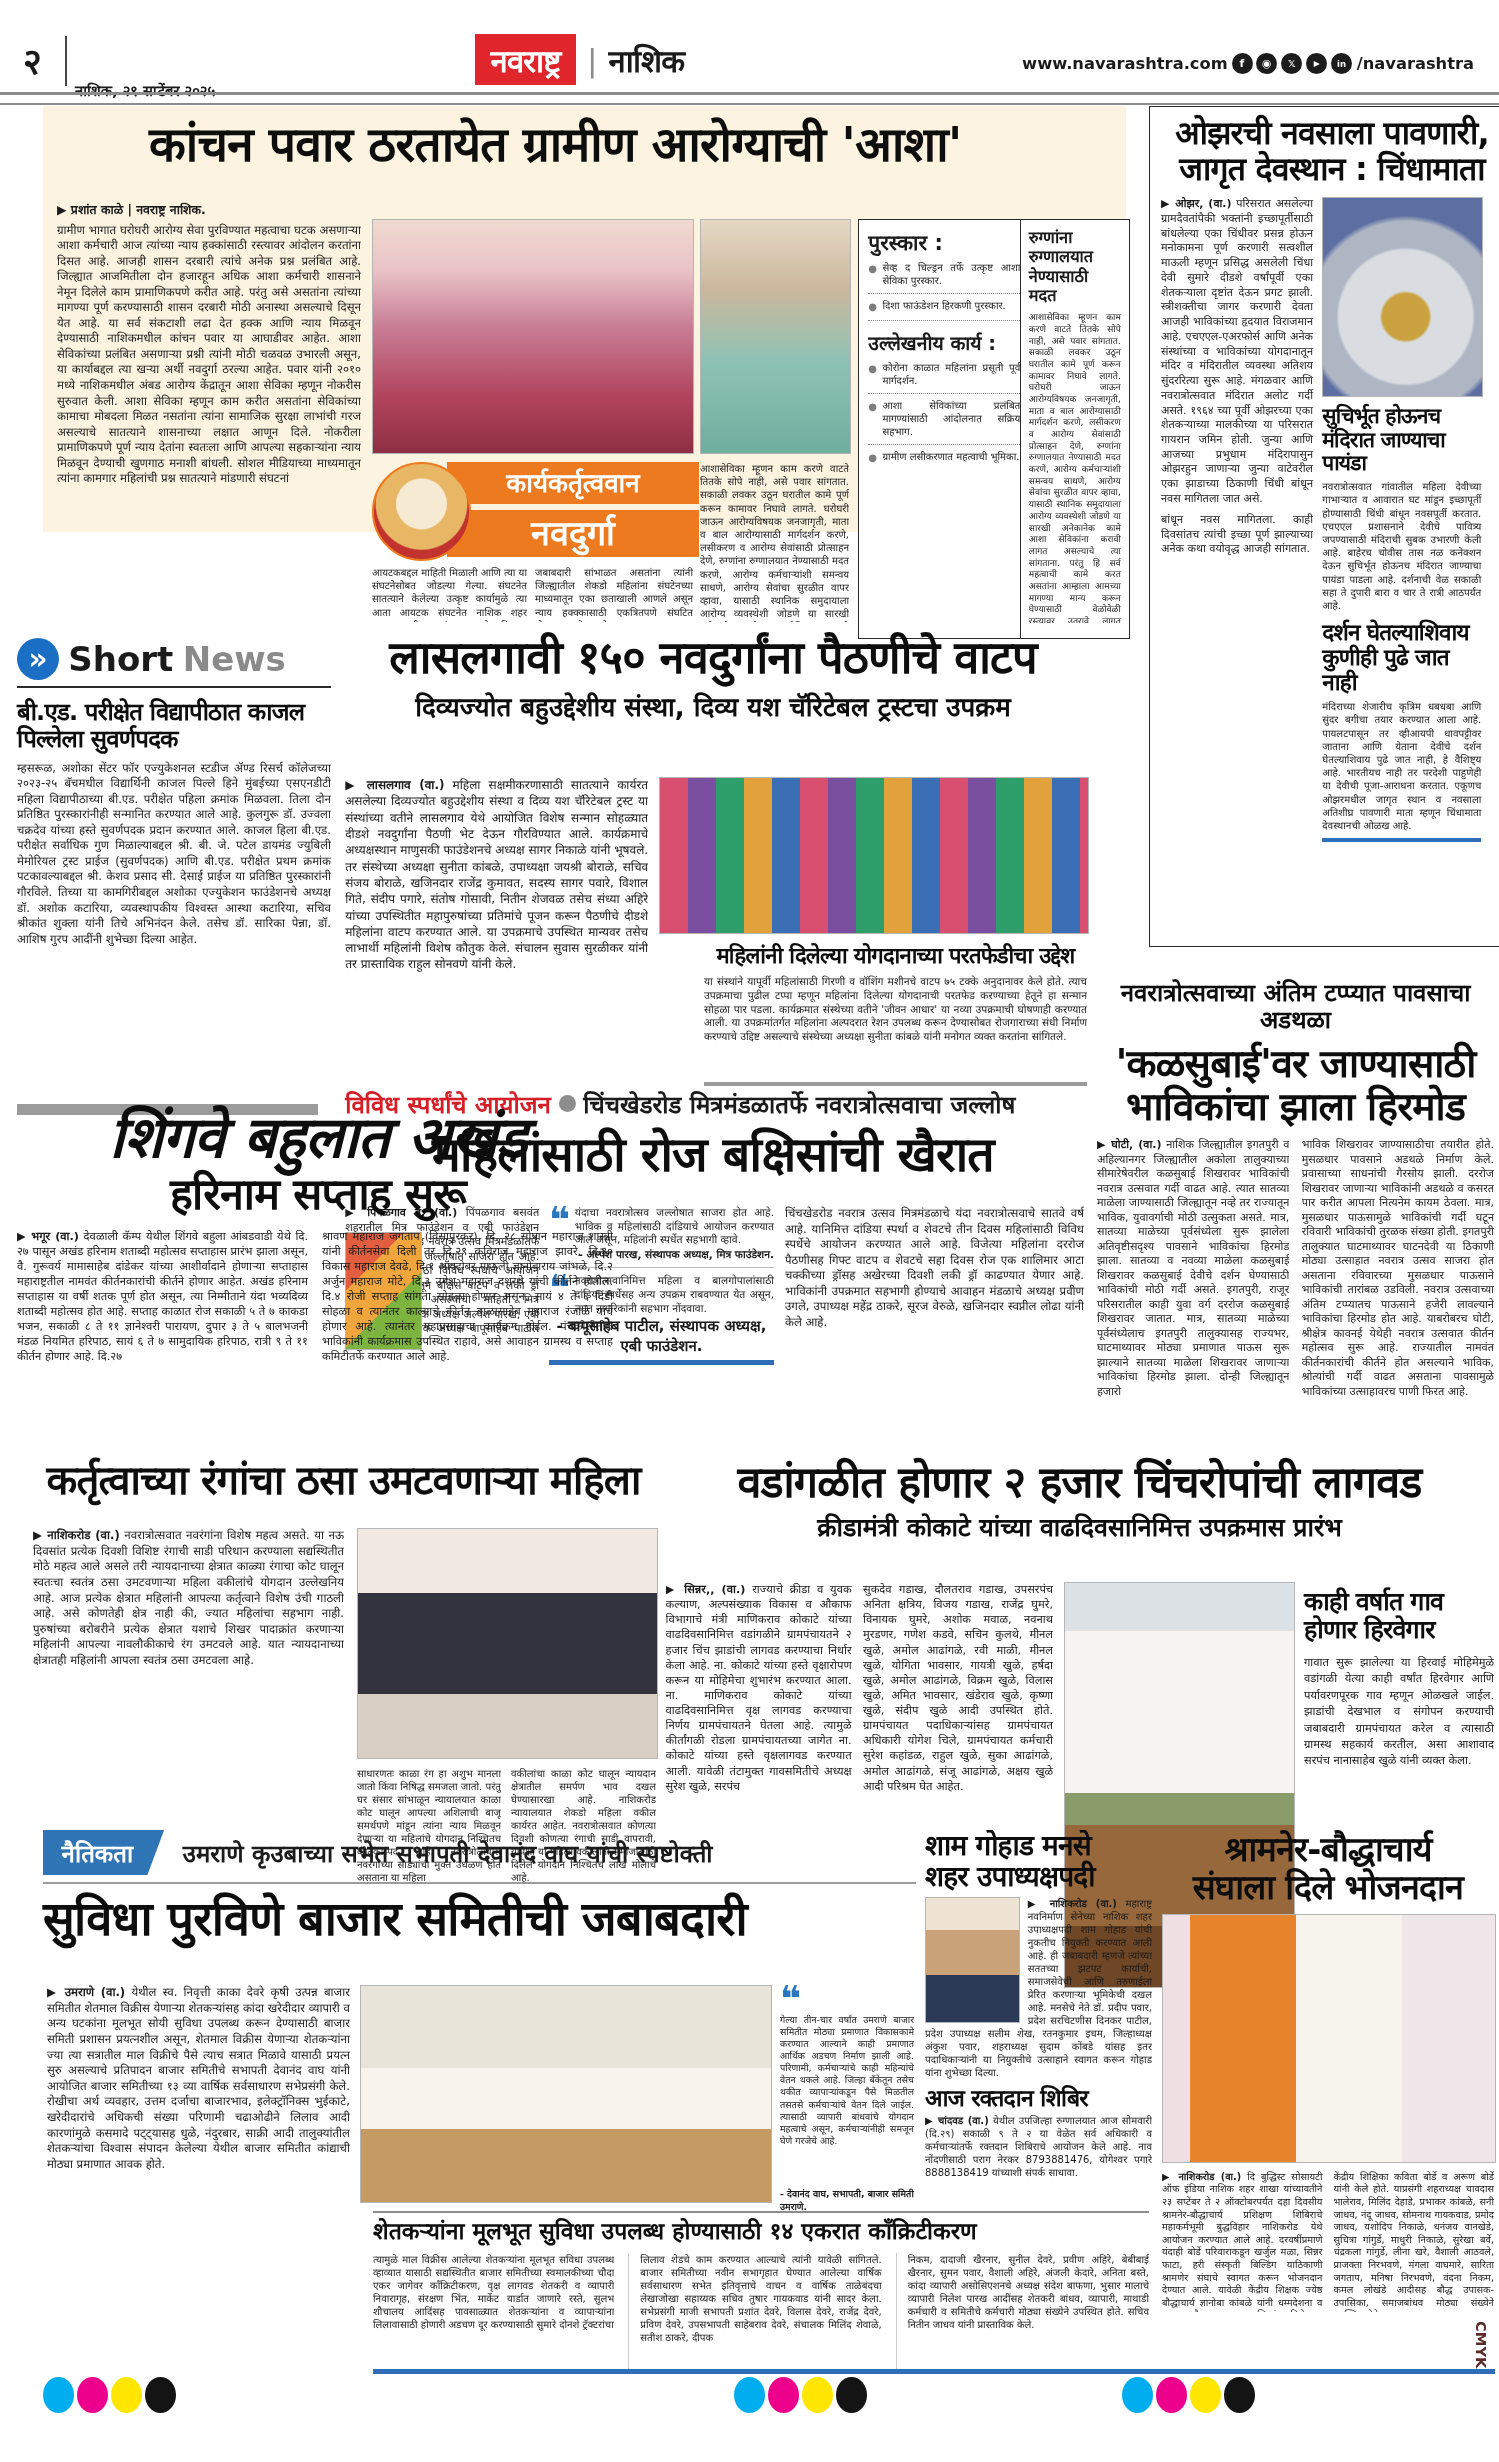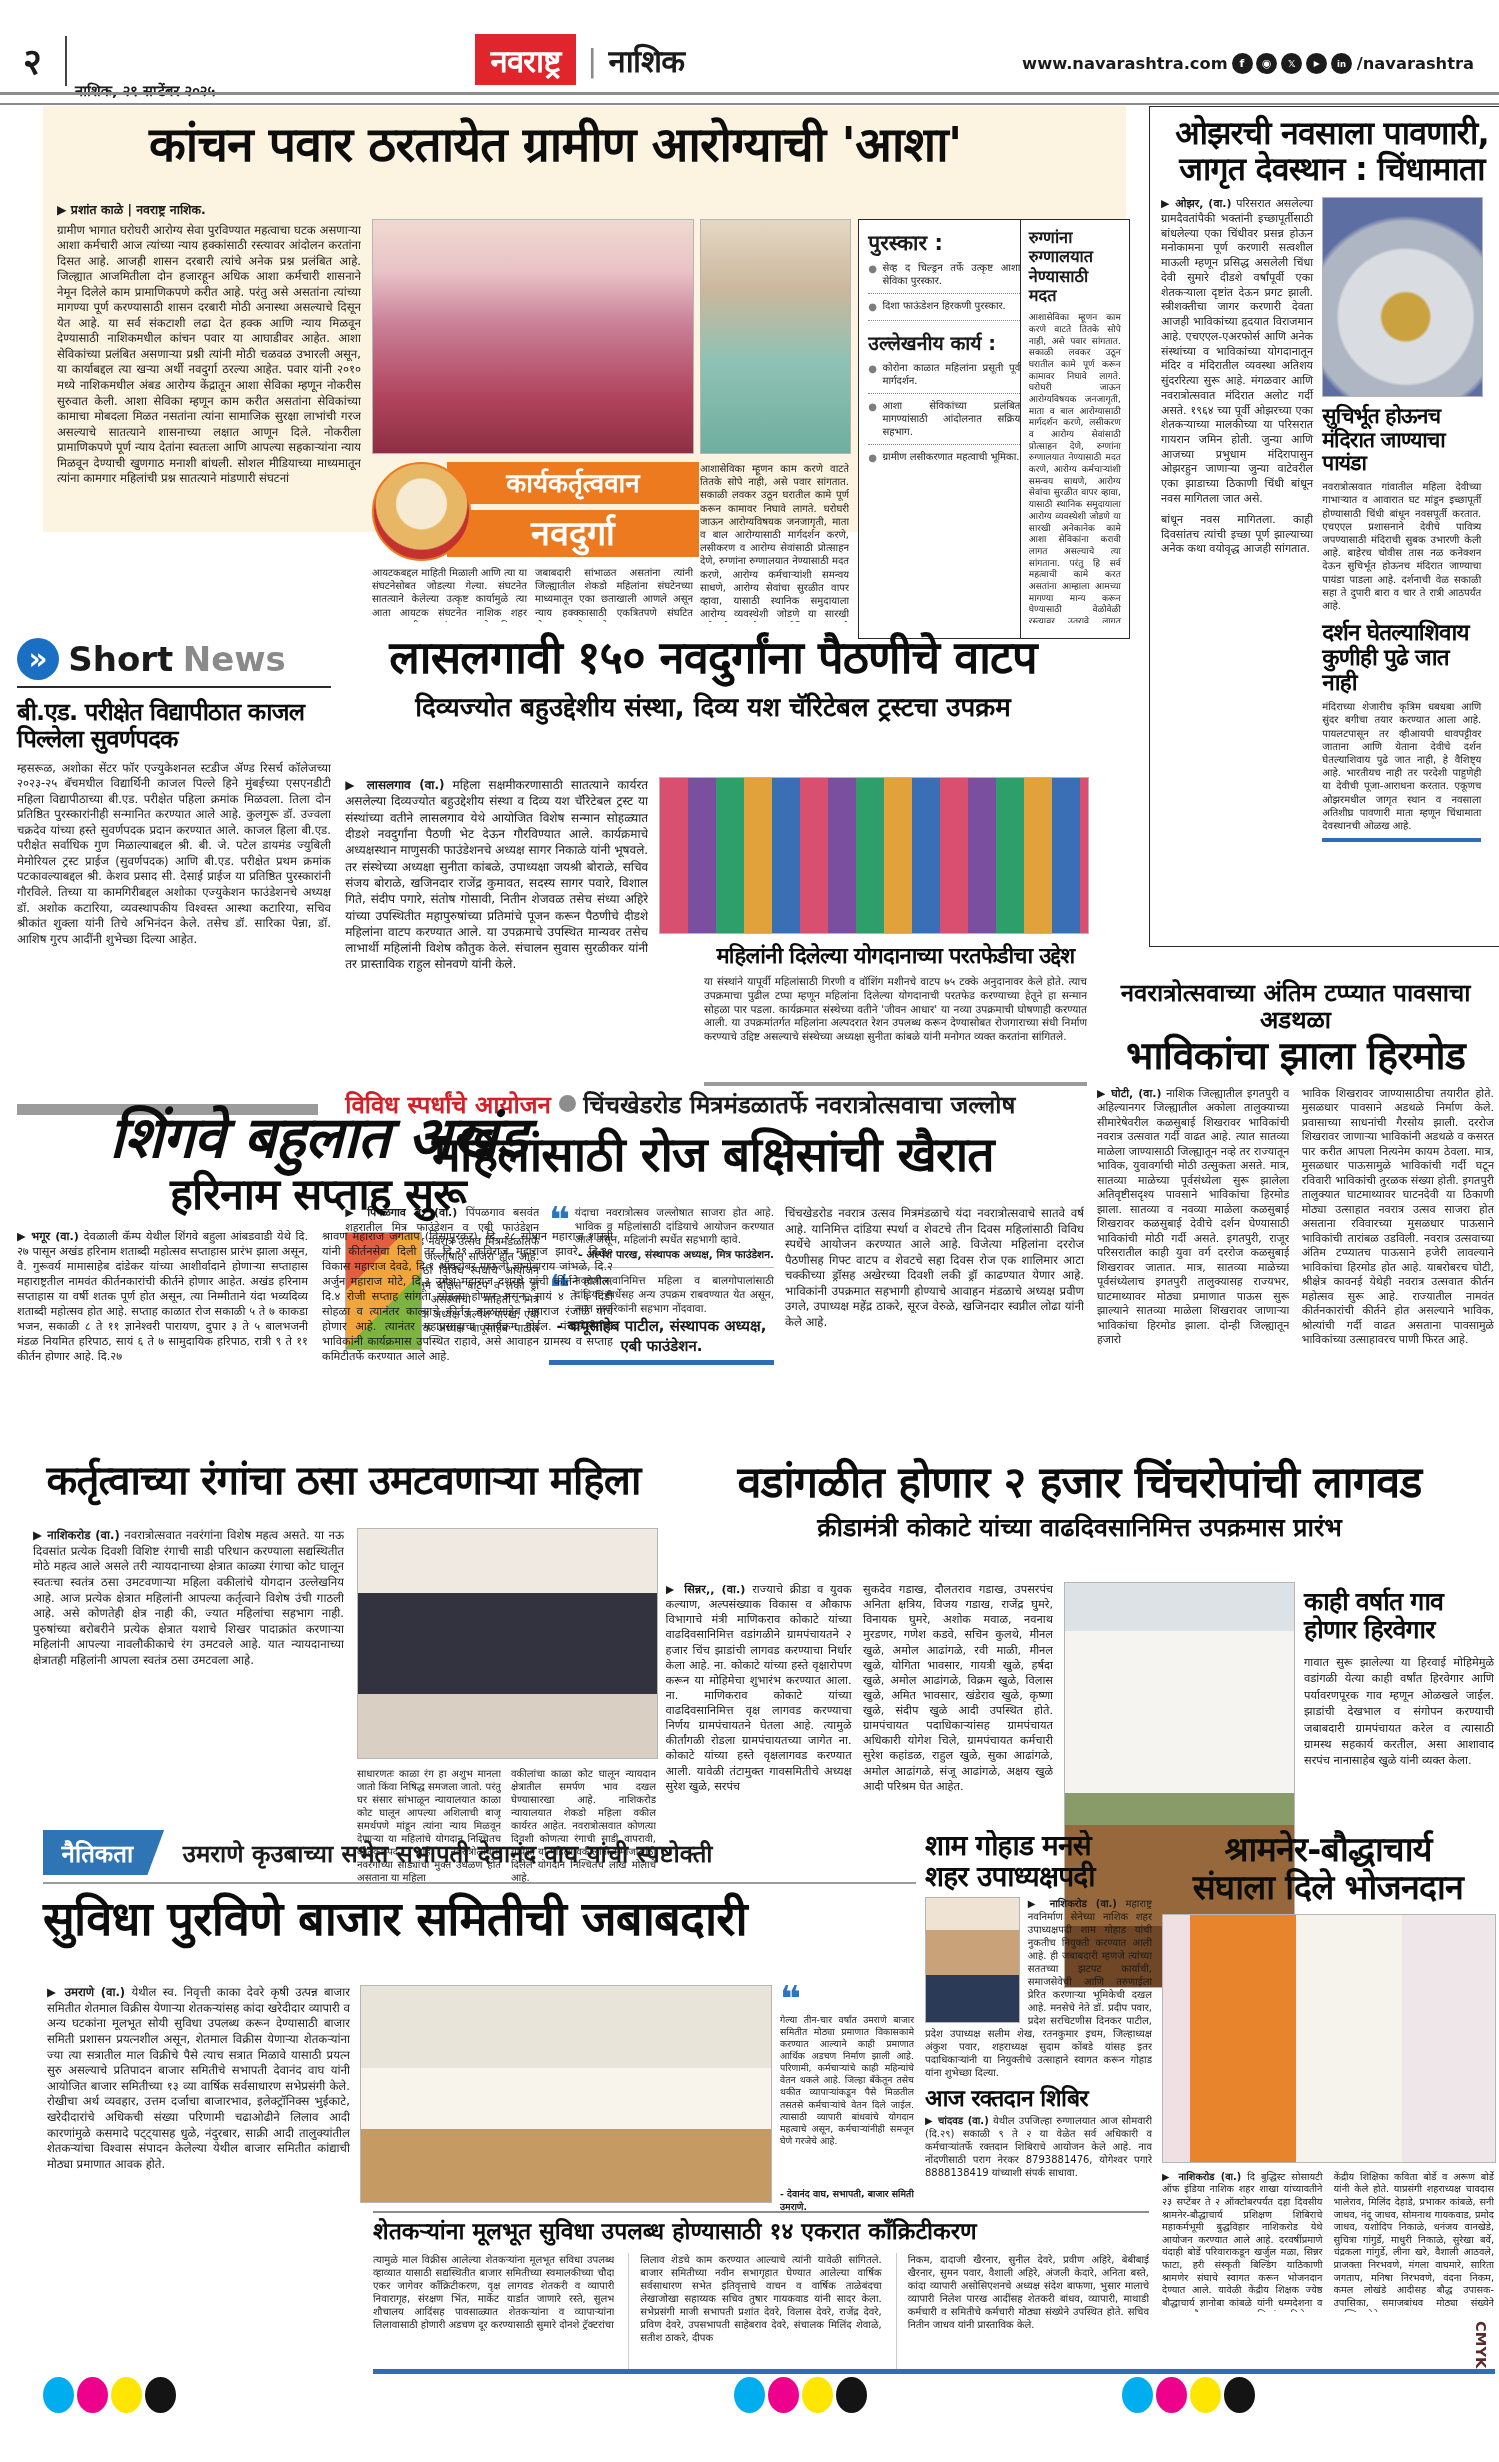--- a/index.html
+++ b/index.html
@@ -198,20 +198,21 @@
         <span>▶</span>
         <span class="dateline">भगूर (वा.)</span>
         <span>देवळाली कॅम्प येथील शिंगवे बहुला आंबडवाडी येथे दि. २७ पासून अखंड हरिनाम शताब्दी महोत्सव सप्ताहास प्रारंभ झाला असून, वै. गुरूवर्य मामासाहेब दांडेकर यांच्या आशीर्वादाने होणाऱ्या सप्ताहास महाराष्ट्रतील नामवंत कीर्तनकारांची कीर्तने होणार आहेत. अखंड हरिनाम सप्ताहास या वर्षी शतक पूर्ण होत असून, त्या निम्मीताने यंदा भव्यदिव्य शताब्दी महोत्सव होत आहे. सप्ताह काळात रोज सकाळी ५ ते ७ काकडा भजन, सकाळी ८ ते ११ ज्ञानेश्वरी पारायण, दुपार ३ ते ५ बालभजनी मंडळ नियमित हरिपाठ, सायं ६ ते ७ सामुदायिक हरिपाठ, रात्री ९ ते ११ कीर्तन होणार आहे. दि.२७</span>
       </div>
       <div class="jt ovh" style="width:291px;height:208px;font-size:11.3px;line-height:1.33;">श्रावण महाराज जगताप (विसापुरकर), दि. २८ सोपान महाराज शास्त्री यांनी कीर्तनसेवा दिली तर दि.२९ कविराज महाराज झावरे, दि.३० विकास महाराज देवढे, दि.१ ऑक्टोबर माऊली ज्ञानोबाराय जांभळे, दि.२ अर्जुन महाराज मोटे, दि.३ उमेश महाराज दशरथे यांची कीर्तने होतील. दि.४ रोजी सप्ताह सांगता सोहळा होणार असून, सायं ४ ते ६ दिंडी सोहळा व त्यानंतर काल्याचे कीर्तन बाळासाहेब महाराज रंजाळे यांचे होणार आहे. त्यानंतर महाप्रसादाचा कार्यक्रम होईल. पंचक्रोशीतील भाविकांनी कार्यक्रमास उपस्थित राहावे, असे आवाहन ग्रामस्थ व सप्ताह कमिटीतर्फे करण्यात आले आहे.</div>
     </div>
   </div>
 
   <div class="abs" style="left:1097px;top:980px;width:397px;">
     <div class="hl ctr" style="font-size:24px;letter-spacing:0;">नवरात्रोत्सवाच्या अंतिम टप्प्यात पावसाचा अडथळा</div>
+    <div class="hl ctr" style="font-size:39px;margin-top:7.8px;">'कळसुबाई'वर जाण्यासाठी</div>
     <div class="hl ctr" style="font-size:39px;">भाविकांचा झाला हिरमोड</div>
     <div style="display:flex;gap:12.4px;margin-top:9.3px;">
       <div class="jt ovh" style="width:193px;height:301px;font-size:11px;line-height:1.32;">
         <span>▶</span>
         <span class="dateline">घोटी, (वा.)</span>
         <span>नाशिक जिल्ह्यातील इगतपुरी व अहिल्यानगर जिल्ह्यातील अकोला तालुक्याच्या सीमारेषेवरील कळसुबाई शिखरावर भाविकांची नवरात्र उत्सवात गर्दी वाढत आहे. त्यात सातव्या माळेला जाण्यासाठी जिल्ह्यातून नव्हे तर राज्यातून भाविक, युवावर्गाची मोठी उत्सुकता असते. मात्र, सातव्या माळेच्या पूर्वसंध्येला सुरू झालेला अतिवृष्टीसदृश्य पावसाने भाविकांचा हिरमोड झाला. सातव्या व नवव्या माळेला कळसुबाई शिखरावर कळसुबाई देवीचे दर्शन घेण्यासाठी भाविकांची मोठी गर्दी असते. इगतपुरी, राजूर परिसरातील काही युवा वर्ग दररोज कळसुबाई शिखरावर जातात. मात्र, सातव्या माळेच्या पूर्वसंध्येलाच इगतपुरी तालुक्यासह राज्यभर, घाटमाथ्यावर मोठ्या प्रमाणात पाऊस सुरू झाल्याने सातव्या माळेला शिखरावर जाणाऱ्या भाविकांचा हिरमोड झाला. दोन्ही जिल्ह्यातून हजारो</span>
       </div>
       <div class="jt ovh" style="width:193px;height:301px;font-size:11px;line-height:1.32;">भाविक शिखरावर जाण्यासाठीचा तयारीत होते. मुसळधार पावसाने अडथळे निर्माण केले. प्रवासाच्या साधनांची गैरसोय झाली. दररोज शिखरावर जाणाऱ्या भाविकांनी अडथळे व कसरत पार करीत आपला नित्यनेम कायम ठेवला. मात्र, मुसळधार पाऊसामुळे भाविकांची गर्दी घटून रविवारी भाविकांची तुरळक संख्या होती. इगतपुरी तालुक्यात घाटमाथ्यावर घाटनदेवी या ठिकाणी मोठ्या उत्साहात नवरात्र उत्सव साजरा होत असताना रविवारच्या मुसळधार पाऊसाने भाविकांची तारांबळ उडविली. नवरात्र उत्सवाच्या अंतिम टप्प्यातच पाऊसाने हजेरी लावल्याने भाविकांचा हिरमोड होत आहे. याबरोबरच घोटी, श्रीक्षेत्र कावनई येथेही नवरात्र उत्सवात कीर्तन महोत्सव सुरू आहे. राज्यातील नामवंत कीर्तनकारांची कीर्तने होत असल्याने भाविक, श्रोत्यांची गर्दी वाढत असताना पावसामुळे भाविकांच्या उत्साहावरच पाणी फिरत आहे.</div>
     </div>
   </div>

